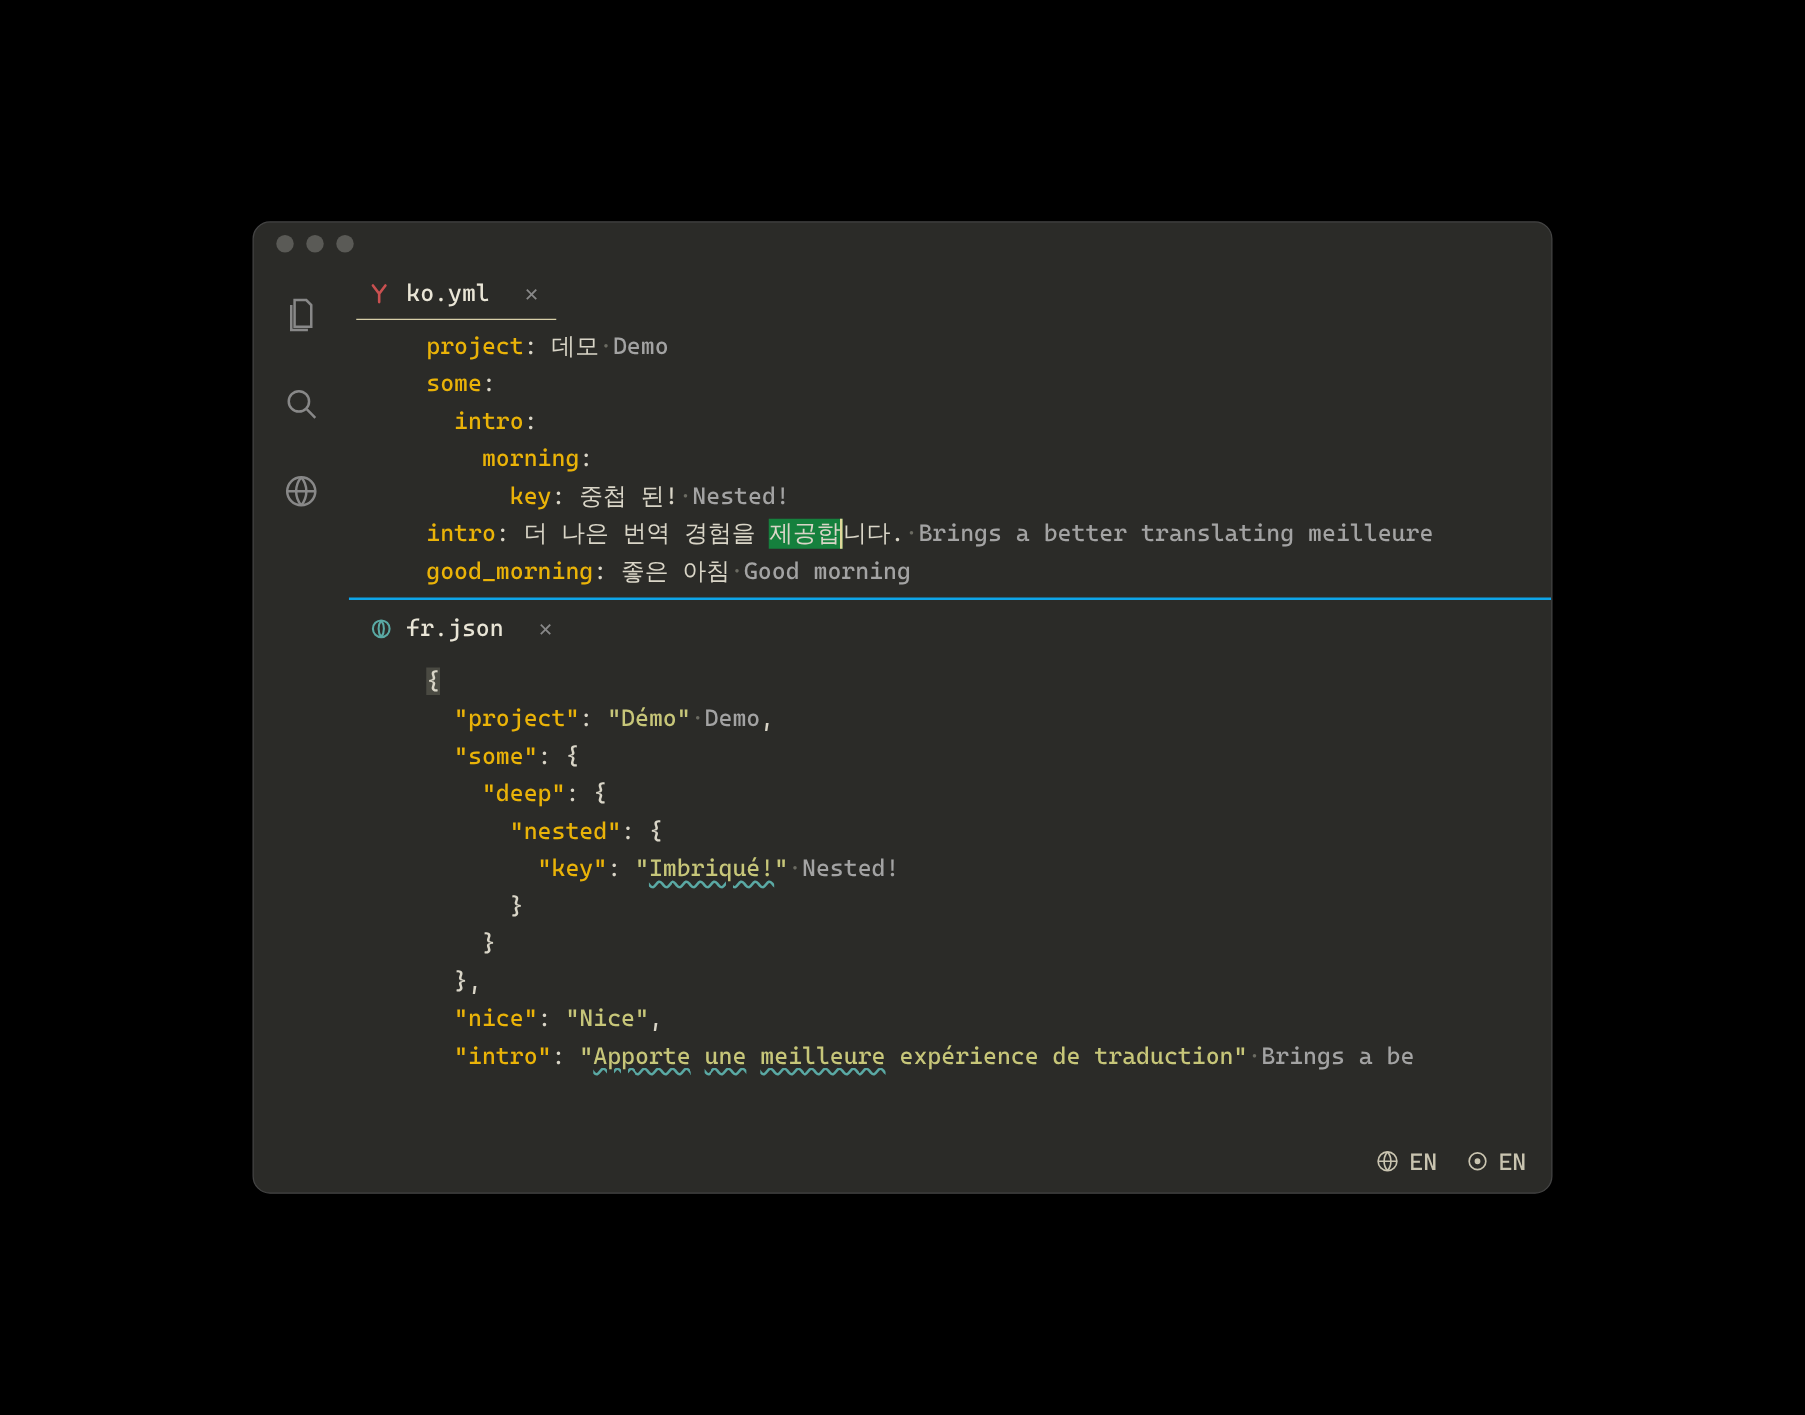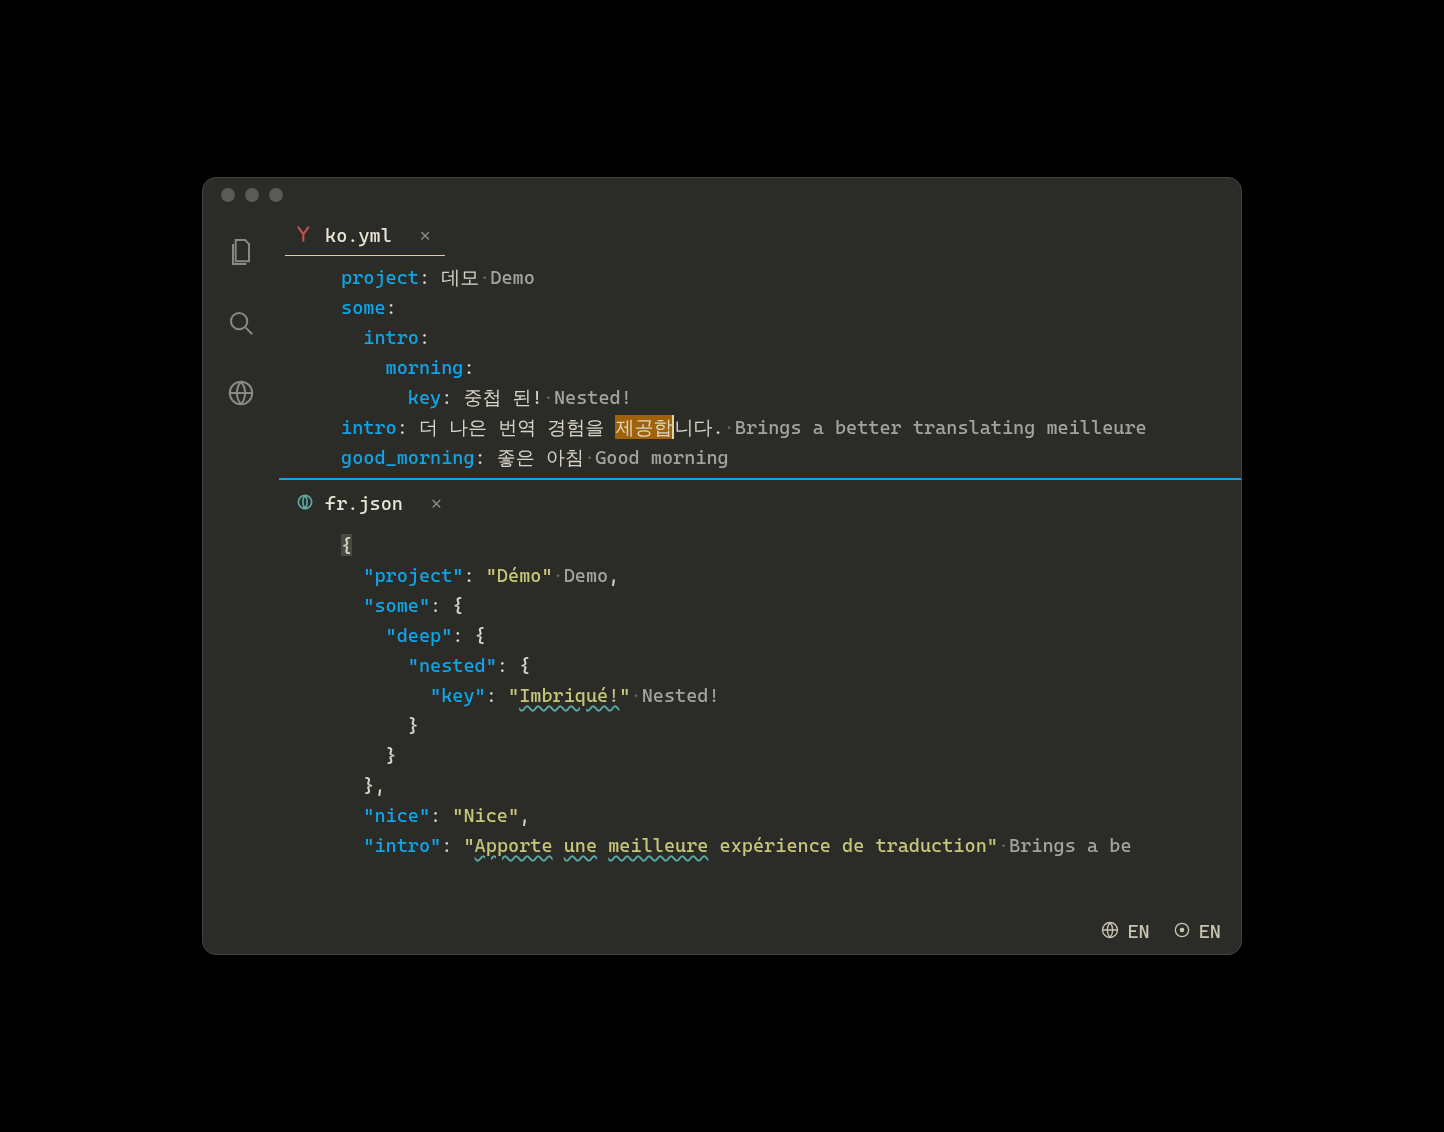--- a/index.html
+++ b/index.html
@@ -74,20 +74,21 @@
       overflow: hidden;
     }
     .tab-bar {
       display: flex;
       align-items: flex-end;
       height: 44px;
       padding-left: 6px;
     }
     .tab {
       display: flex;
+      align-items: center;
       gap: 10px;
       padding: 8px 14px 10px 10px;
       font-size: 19px;
       color: #e9e5d6;
       position: relative;
     }
     .tab.active::after {
       content: '';
       position: absolute;
       left: 0; right: 0; bottom: 0;
@@ -101,28 +102,28 @@
       margin-left: 18px;
     }
     .code {
       font-size: 19px;
       line-height: 30px;
       padding: 6px 0 6px 62px;
       white-space: pre;
       color: #d9d5c7;
       overflow: hidden;
     }
-    .key { color: #0ea5e9; }
+    .key { color: #eab308; }
     .string { color: #c7c679; }
     .value { color: #d9d5c7; }
     .punct { color: #d9d5c7; }
     .hint { color: #a3a3a3; }
     .dot { color: #6b6b62; }
     .cursor-block {
-      background: #a16207;
+      background: #15803d;
       border-right: 2px solid #e0d89a;
       padding: 1px 0;
     }
     .brace-hl {
       background: #4a4a42;
     }
     .squiggle {
       text-decoration: underline wavy #5aa9a4;
       text-decoration-thickness: 1.5px;
       text-underline-offset: 3px;

